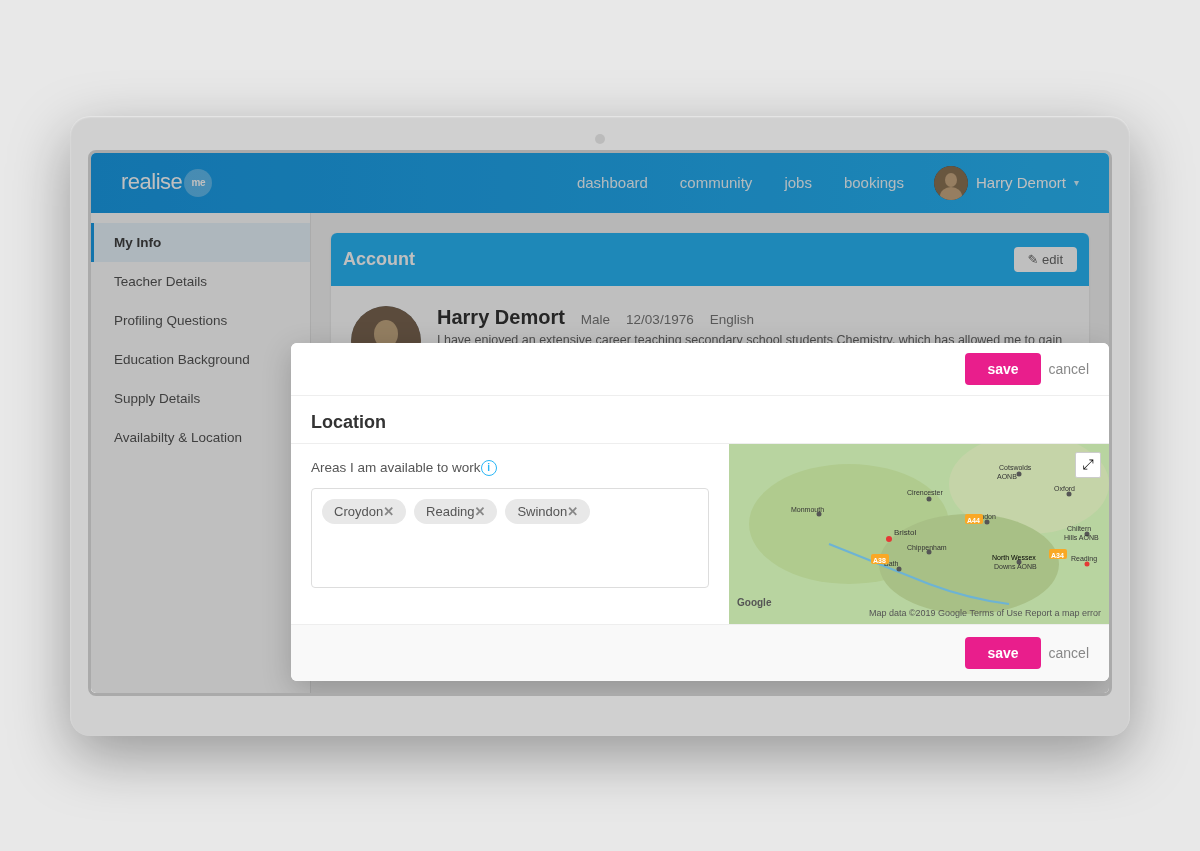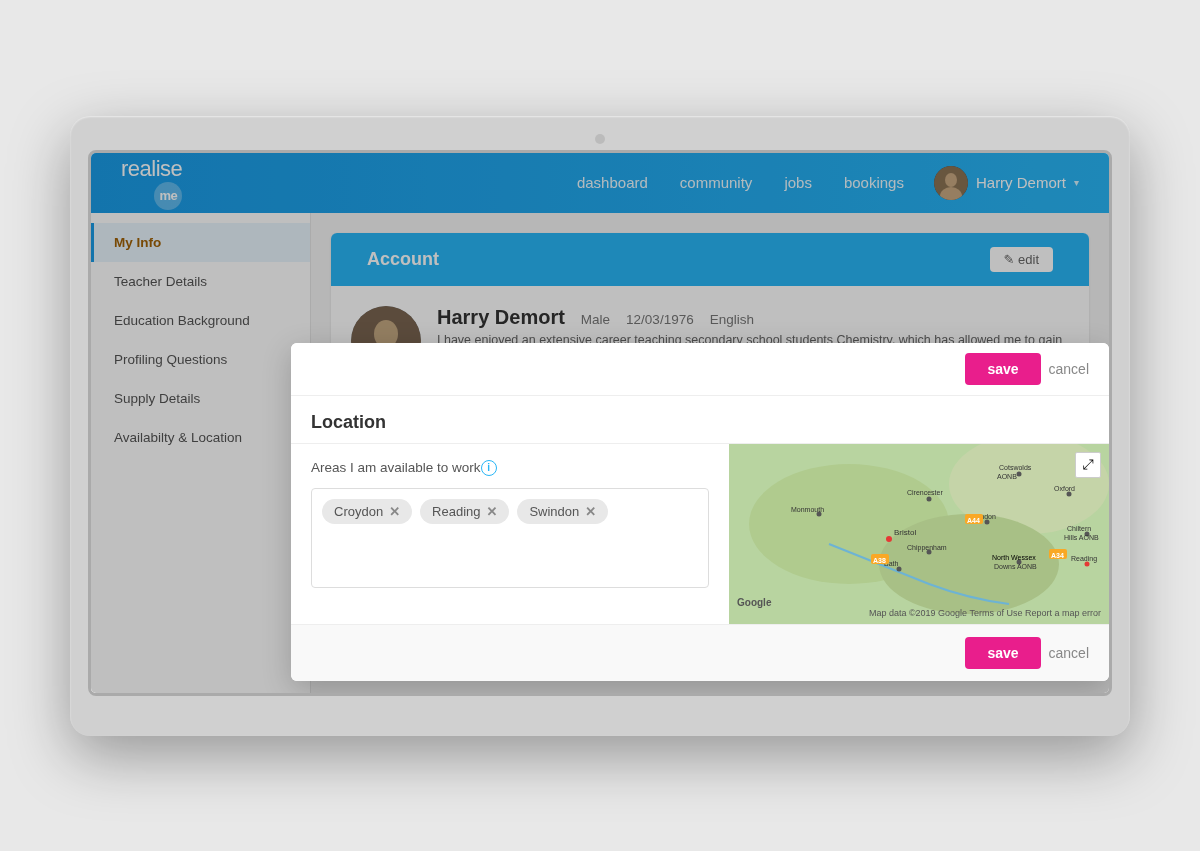--- a/index.html
+++ b/index.html
@@ -42,46 +42,45 @@
     .nav {
       background: linear-gradient(90deg, #1a9be6 0%, #29b6f6 100%);
       padding: 0 30px;
       display: flex;
       align-items: center;
       height: 60px;
     }
 
     .nav-logo {
       display: flex;
-      align-items: flex-end;
+      align-items: flex-start;
       color: #fff;
       font-size: 22px;
       font-weight: 300;
       margin-right: auto;
       letter-spacing: -0.5px;
-      flex-direction: column;
     }
 
     .nav-logo span.realise {
       color: #fff;
       font-weight: 300;
     }
 
     .nav-logo .me-badge {
       background: rgba(255,255,255,0.3);
       border-radius: 50%;
       width: 28px;
       height: 28px;
       display: inline-flex;
       align-items: center;
       justify-content: center;
       color: #fff;
       font-weight: 700;
-      font-size: 13px;
-      margin-left: 8px;
+      font-size: 10px;
+      margin-left: 2px;
     }
 
     .nav-links {
       display: flex;
       gap: 32px;
     }
 
     .nav-link {
       color: #fff;
       text-decoration: none;
@@ -138,21 +137,21 @@
     .sidebar-item {
       padding: 12px 20px;
       font-size: 13.5px;
       color: #555;
       cursor: pointer;
       border-left: 3px solid transparent;
     }
 
     .sidebar-item.active {
       background: #e8f4fd;
-      color: #a16207;
+      color: #404040;
       border-left: 3px solid #1a9be6;
       font-weight: 600;
     }
 
     
     .content-area {
       flex: 1;
       padding: 20px;
       overflow: hidden;
     }
@@ -162,21 +161,21 @@
       background: #fff;
       border-radius: 6px;
       overflow: hidden;
       margin-bottom: 16px;
       box-shadow: 0 1px 3px rgba(0,0,0,0.08);
     }
 
     .card-header {
       background: #29b6f6;
       color: #fff;
-      padding: 14px 36px;
+      padding: 14px 12px;
       font-size: 18px;
       font-weight: 600;
       display: flex;
       align-items: center;
       justify-content: space-between;
     }
 
     .edit-btn {
       background: #fff;
       color: #666;
@@ -372,21 +371,21 @@
     }
 
     .tag {
       background: #e8e8e8;
       border-radius: 20px;
       padding: 5px 12px;
       font-size: 13px;
       color: #555;
       display: flex;
       align-items: center;
-      gap: 6px;
+      gap: 0;
     }
 
     .tag-close {
       color: #888;
       font-size: 13px;
       cursor: pointer;
       font-weight: bold;
     }
 
     
@@ -479,24 +478,24 @@
     <div class="main-layout">
 
       <aside class="sidebar">
         <div class="sidebar-item active">
           <span>My Info</span>
         </div>
         <div class="sidebar-item">
           <span>Teacher Details</span>
         </div>
         <div class="sidebar-item">
+          <span>Profiling Questions</span>
+        </div>
+        <div class="sidebar-item">
           <span>Education Background</span>
-        </div>
-        <div class="sidebar-item">
-          <span>Profiling Questions</span>
         </div>
         <div class="sidebar-item">
           <span>Supply Details</span>
         </div>
         <div class="sidebar-item">
           <span>Availabilty &amp; Location</span>
         </div>
       </aside>
 
       <main class="content-area">

